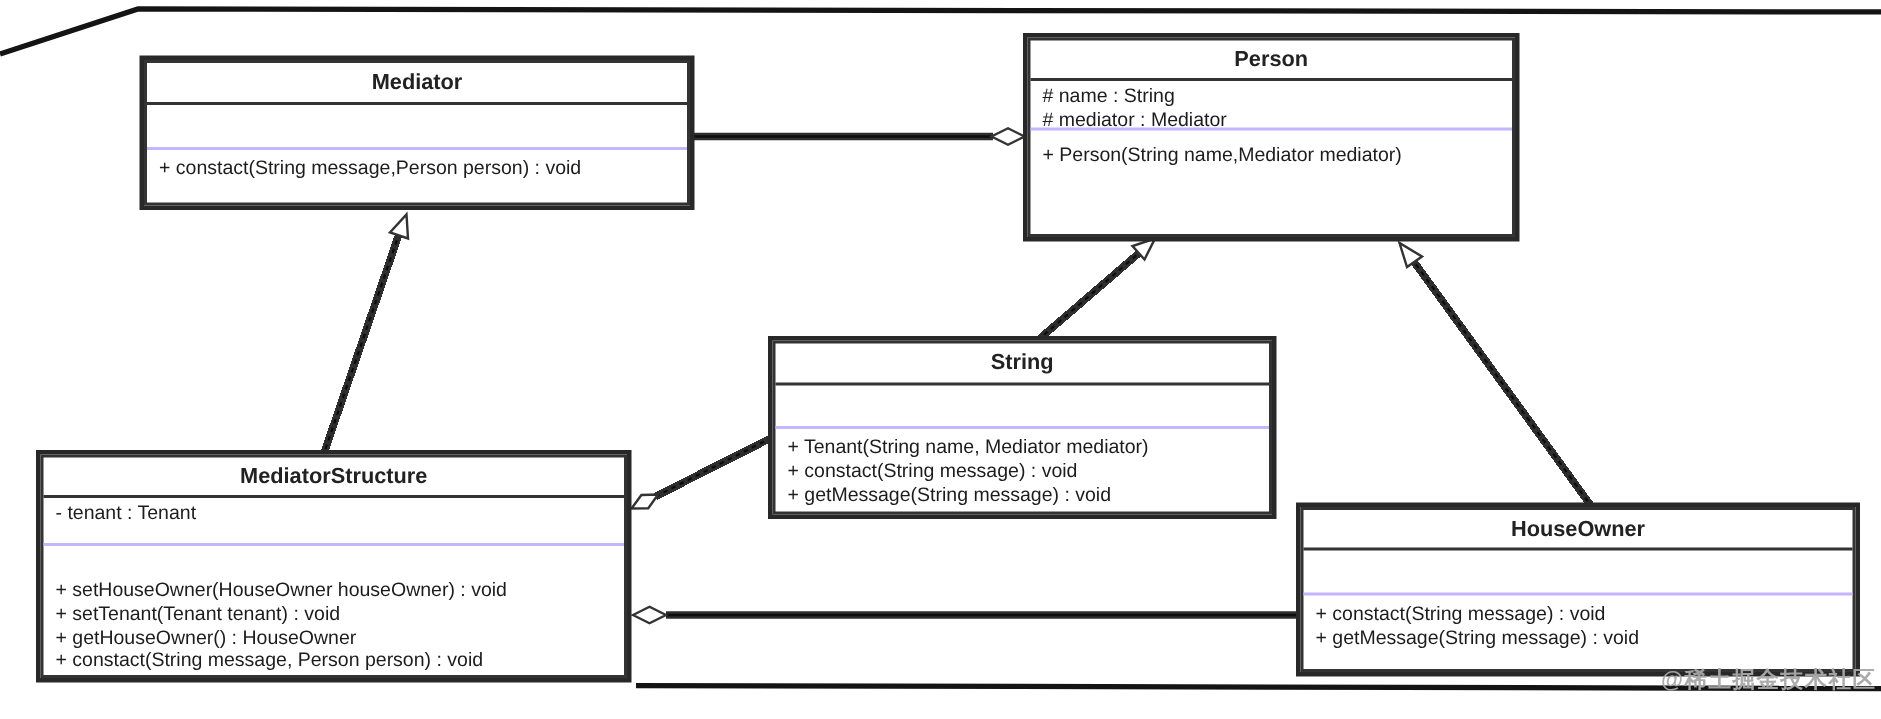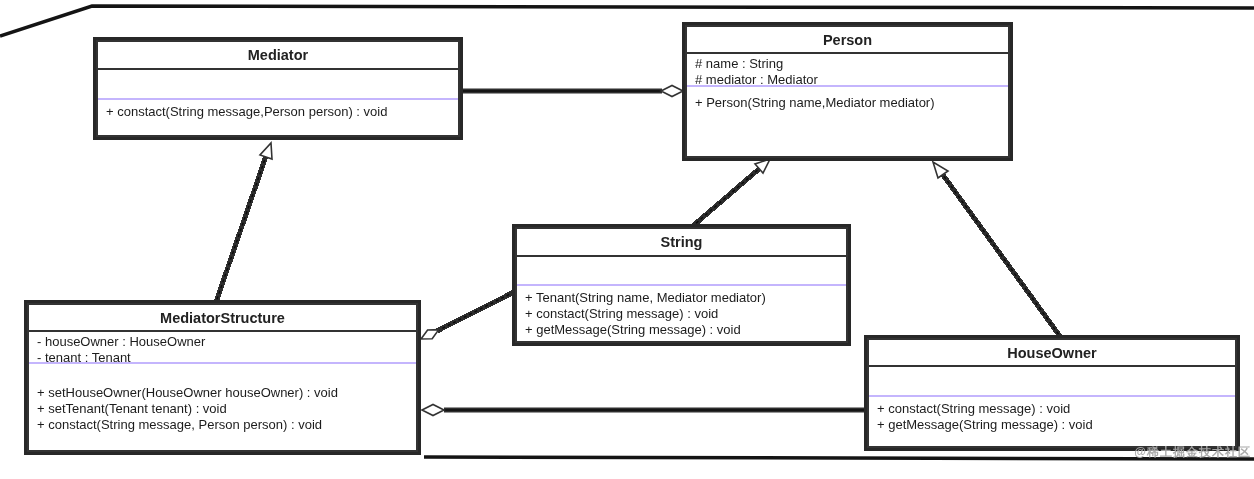--- a/index.html
+++ b/index.html
@@ -21,21 +21,21 @@
     border-bottom:2px solid #333333;box-sizing:border-box;
   }
   .uml-attrs{
     flex:0 0 auto;border-bottom:2px solid #c4b5fd;box-sizing:border-box;
     padding:2px 8px 0 8px;overflow:hidden;
   }
   .uml-methods{flex:1 1 auto;padding:4px 8px 0 8px;overflow:hidden;}
   .uml-row{font-size:13px;line-height:15.8px;white-space:nowrap;}
   #watermark{
     position:absolute;z-index:3;right:3px;top:444px;
-    font-size:12px;font-weight:bold;letter-spacing:1px;
+    font-size:15px;font-weight:bold;letter-spacing:1px;
     color:rgba(168,168,168,0.95);
   }
 </style>
 </head>
 <body>
 
 <div id="canvas">
 
   <svg id="connector-layer" width="1254" height="479" viewBox="0 0 1254 479">
 
@@ -108,26 +108,26 @@
     <div class="uml-methods">
       <div class="uml-row">+ Tenant(String name, Mediator mediator)</div>
       <div class="uml-row">+ constact(String message) : void</div>
       <div class="uml-row">+ getMessage(String message) : void</div>
     </div>
   </div>
 
   <div class="uml-class" style="left:27px;top:303px;width:391px;height:149px;">
     <div class="uml-title" style="height:27px;">MediatorStructure</div>
     <div class="uml-attrs" style="height:32px;">
-      <div class="uml-row">- houseOwner : HouseOwner</div>
       <div class="uml-row">- tenant : Tenant</div>
     </div>
     <div class="uml-methods" style="padding-top:21px;">
       <div class="uml-row">+ setHouseOwner(HouseOwner houseOwner) : void</div>
       <div class="uml-row">+ setTenant(Tenant tenant) : void</div>
+      <div class="uml-row">+ getHouseOwner() : HouseOwner</div>
       <div class="uml-row">+ constact(String message, Person person) : void</div>
     </div>
   </div>
 
   <div class="uml-class" style="left:867px;top:338px;width:370px;height:110px;">
     <div class="uml-title" style="height:27px;">HouseOwner</div>
     <div class="uml-attrs" style="height:30px;"></div>
     <div class="uml-methods">
       <div class="uml-row">+ constact(String message) : void</div>
       <div class="uml-row">+ getMessage(String message) : void</div>

